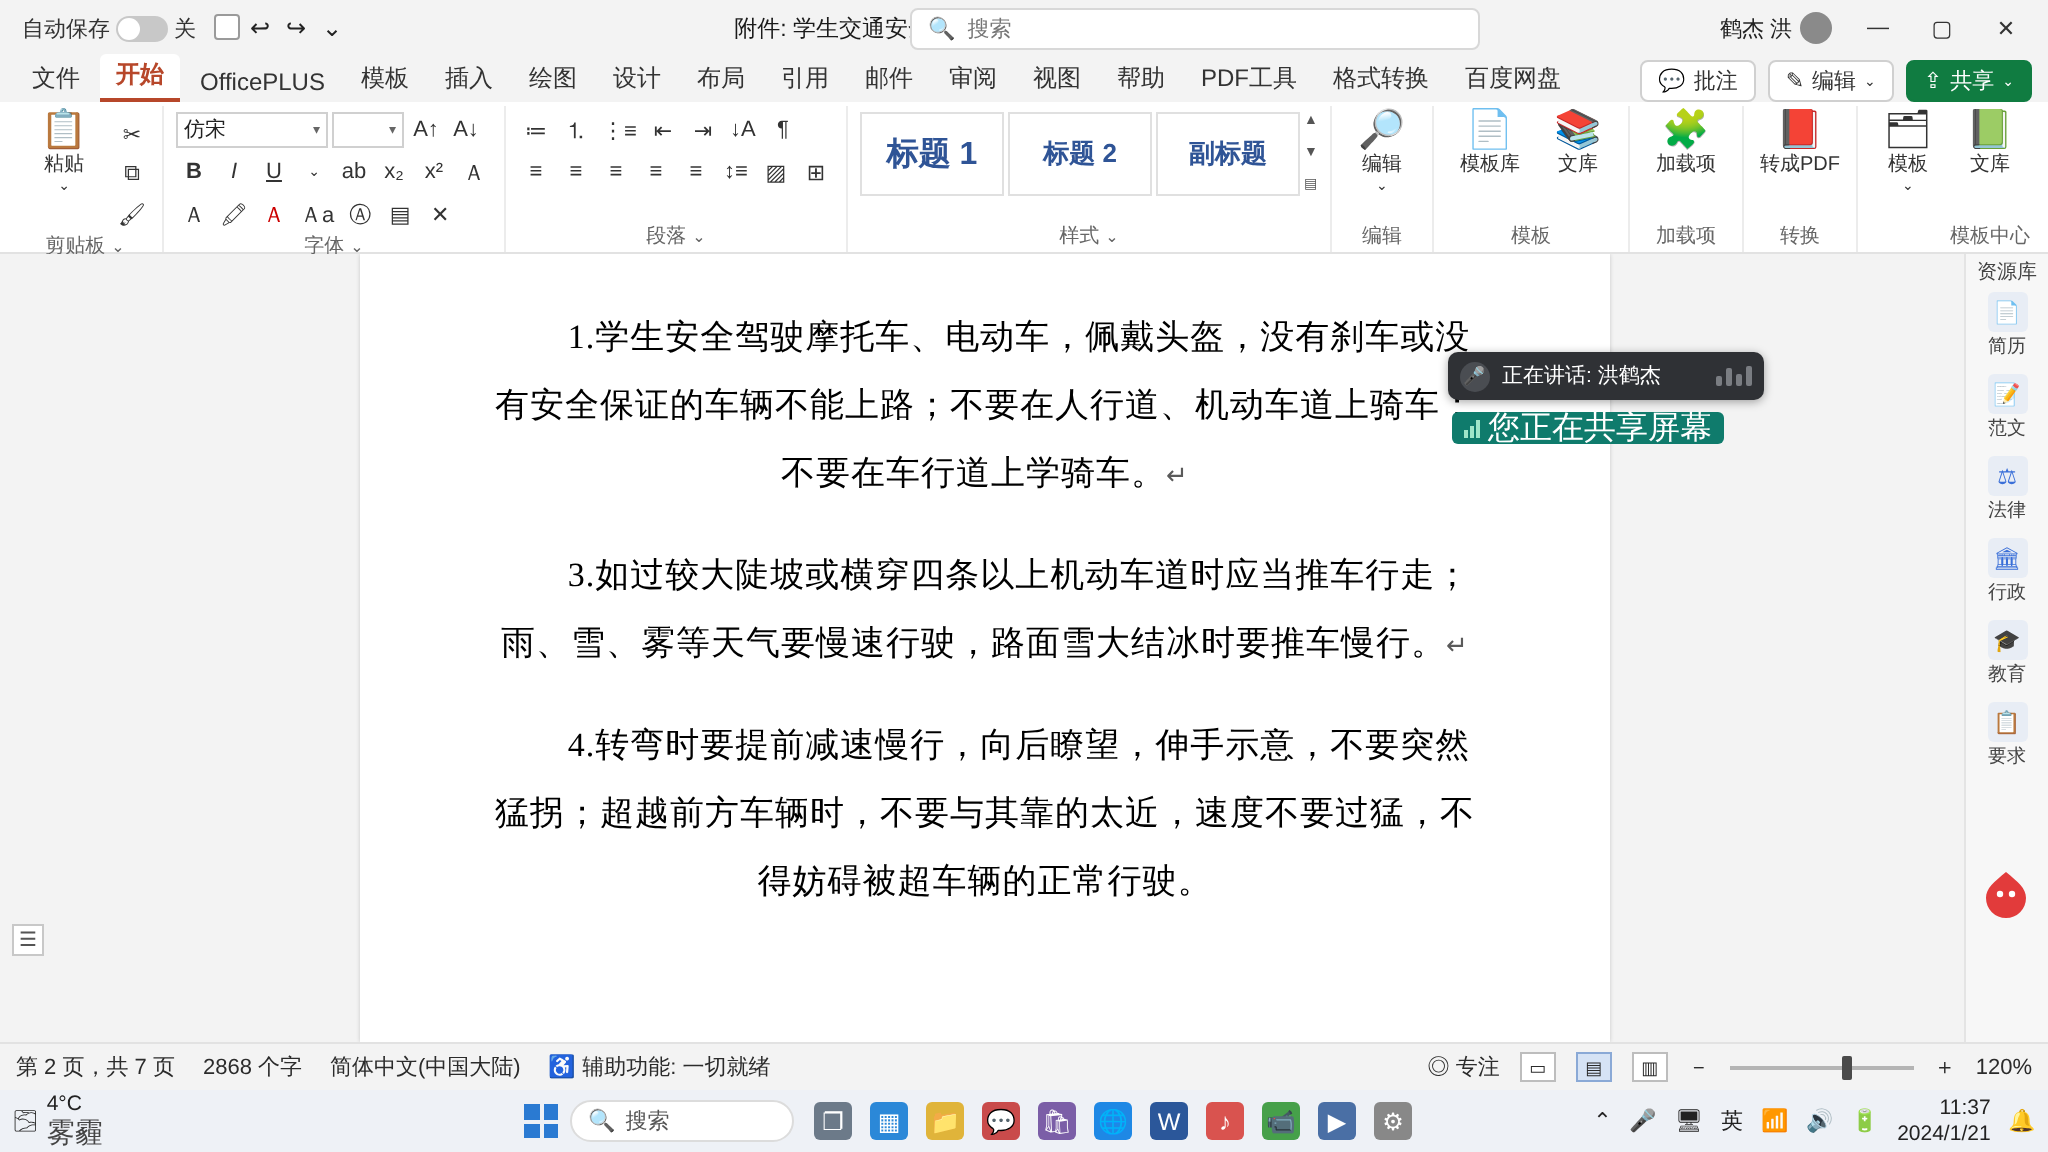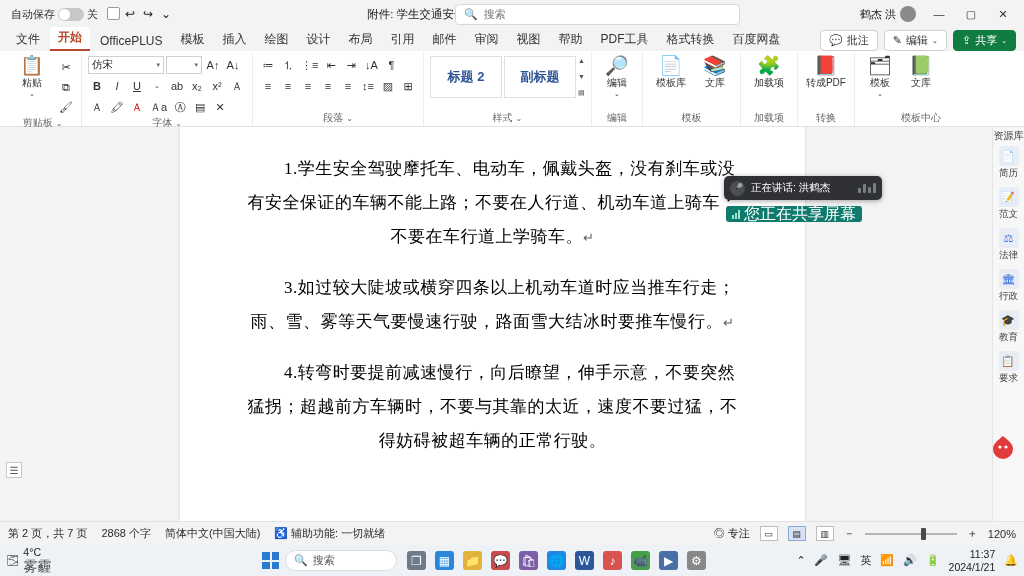--- a/index.html
+++ b/index.html
@@ -125,21 +125,21 @@
 
   
   .leftrail-btn {
     position:absolute; left:6px; top:335px; width:16px; height:16px;
     border:1px solid #c8c8c8; background:#fff; display:flex;
     align-items:center; justify-content:center; font-size:10px; color:#555;
   }
 
   
   .rightpanel {
-    position:absolute; right:0; top:127px; bottom:55px; width:32px;
+    position:absolute; right:0; top:127px; bottom:55px; width:42px;
     background:#f7f7f7; border-left:1px solid #e4e4e4;
     display:flex; flex-direction:column; align-items:center; padding-top:2px;
   }
   .rp-title { font-size:10px; color:#444; margin-bottom:3px; }
   .rp-item {
     display:flex; flex-direction:column; align-items:center; gap:1px;
     font-size:9.5px; color:#444; margin-bottom:7px; width:38px; text-align:center;
   }
   .rp-ico {
     width:20px; height:20px; border-radius:3px; background:#e8edf5;
@@ -366,20 +366,21 @@
     </div>
     <div class="rglabel">
       <span>段落</span>
       <span style="font-size:8px;">⌄</span>
     </div>
   </div>
 
   <div class="rgroup">
     <div class="rgbody">
       <div class="stylegallery">
+        <div class="stylecard s1">标题 1</div>
         <div class="stylecard s2">标题 2</div>
         <div class="stylecard s3">副标题</div>
         <div class="gallery-arrows">
           <div>▲</div>
           <div>▼</div>
           <div>▤</div>
         </div>
       </div>
     </div>
     <div class="rglabel">

